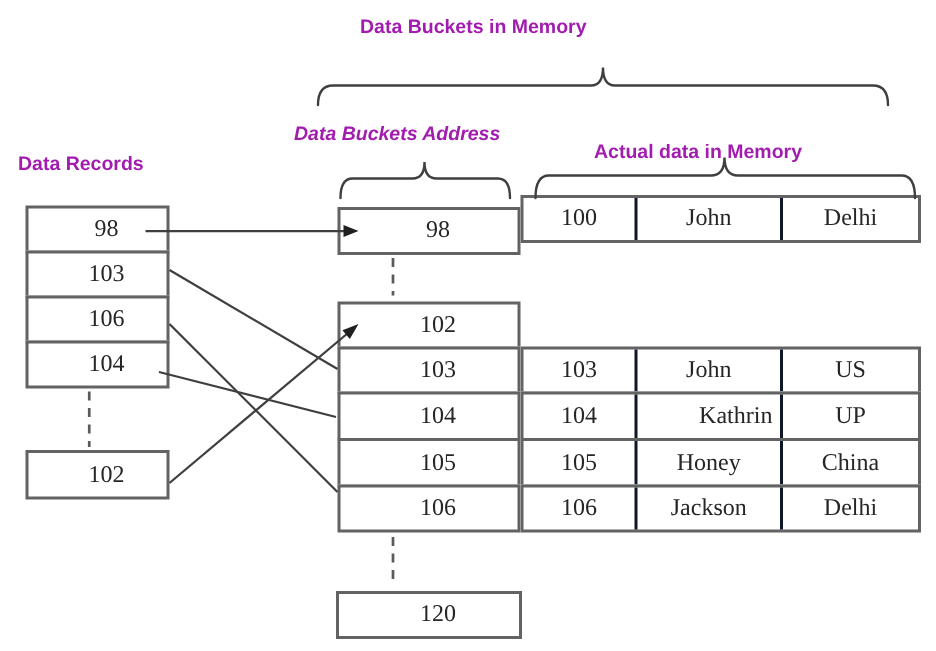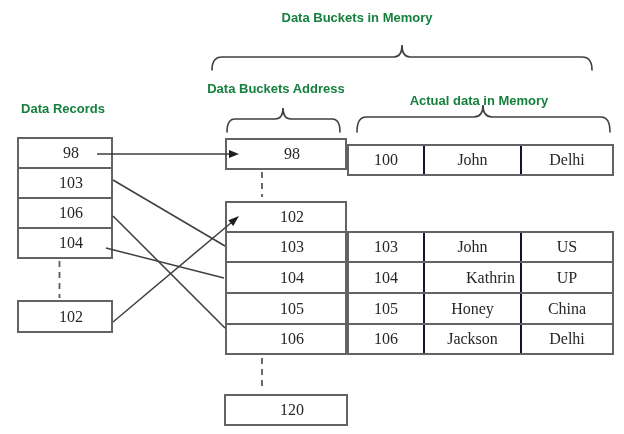--- a/index.html
+++ b/index.html
@@ -1,22 +1,22 @@
 <!DOCTYPE html>
 <html><head>
 <meta charset="utf-8">
 <style>
   html,body{margin:0;padding:0;background:#fff;}
   #canvas{
     position:relative;width:624px;height:434px;background:#ffffff;
     font-family:"Liberation Sans",sans-serif;overflow:hidden;
   }
   .heading{
-    position:absolute;font-weight:bold;font-size:13px;color:#15803d;
-    text-align:center;white-space:nowrap;letter-spacing:0px;
+    position:absolute;font-weight:bold;font-size:13px;color:#a21caf;
+    white-space:nowrap;letter-spacing:0px;
   }
   .box{
     position:absolute;box-sizing:border-box;border:2px solid #636363;
     background:#fff;display:flex;align-items:center;justify-content:center;
     font-family:"Liberation Serif",serif;font-size:16px;color:#262626;padding-left:12px;
   }
   .mrow{
     position:absolute;box-sizing:border-box;border:2px solid #636363;
     background:#fff;display:flex;left:347px;width:267px;
   }
@@ -27,38 +27,38 @@
   .mcell + .mcell{border-left:2px solid #0f172a;}
   #overlay{position:absolute;left:0;top:0;pointer-events:none;}
 </style>
 </head>
 <body>
 
 <div id="canvas">
 
   <div class="heading" style="left:240px;top:10px;width:234px;">Data Buckets in Memory</div>
   <div class="heading" style="left:12px;top:101px;width:102px;">Data Records</div>
-  <div class="heading" style="left:196px;top:81px;width:160px;">Data Buckets Address</div>
+  <div class="heading" style="left:196px;top:81px;width:160px;font-style:italic;">Data Buckets Address</div>
   <div class="heading" style="left:396px;top:93px;width:166px;">Actual data in Memory</div>
 
   <div class="box" style="left:17px;top:137px;width:96px;height:32px;">98</div>
   <div class="box" style="left:17px;top:167px;width:96px;height:32px;">103</div>
   <div class="box" style="left:17px;top:197px;width:96px;height:32px;">106</div>
   <div class="box" style="left:17px;top:227px;width:96px;height:32px;">104</div>
   <div class="box" style="left:17px;top:300px;width:96px;height:33px;">102</div>
 
   <div class="box" style="left:225px;top:138px;width:122px;height:32px;">98</div>
   <div class="box" style="left:225px;top:201px;width:122px;height:32px;">102</div>
   <div class="box" style="left:225px;top:231px;width:122px;height:32px;">103</div>
   <div class="box" style="left:225px;top:261px;width:122px;height:33px;">104</div>
   <div class="box" style="left:225px;top:292px;width:122px;height:33px;">105</div>
   <div class="box" style="left:225px;top:323px;width:122px;height:32px;">106</div>
   <div class="box" style="left:224px;top:394px;width:124px;height:32px;">120</div>
 
-  <div class="mrow" style="top:144px;height:32px;">
+  <div class="mrow" style="top:130px;height:32px;">
     <div class="mcell" style="width:74px;">100</div>
     <div class="mcell" style="width:97px;">John</div>
     <div class="mcell" style="width:92px;">Delhi</div>
   </div>
   <div class="mrow" style="top:231px;height:32px;">
     <div class="mcell" style="width:74px;">103</div>
     <div class="mcell" style="width:97px;">John</div>
     <div class="mcell" style="width:92px;">US</div>
   </div>
   <div class="mrow" style="top:261px;height:33px;">

